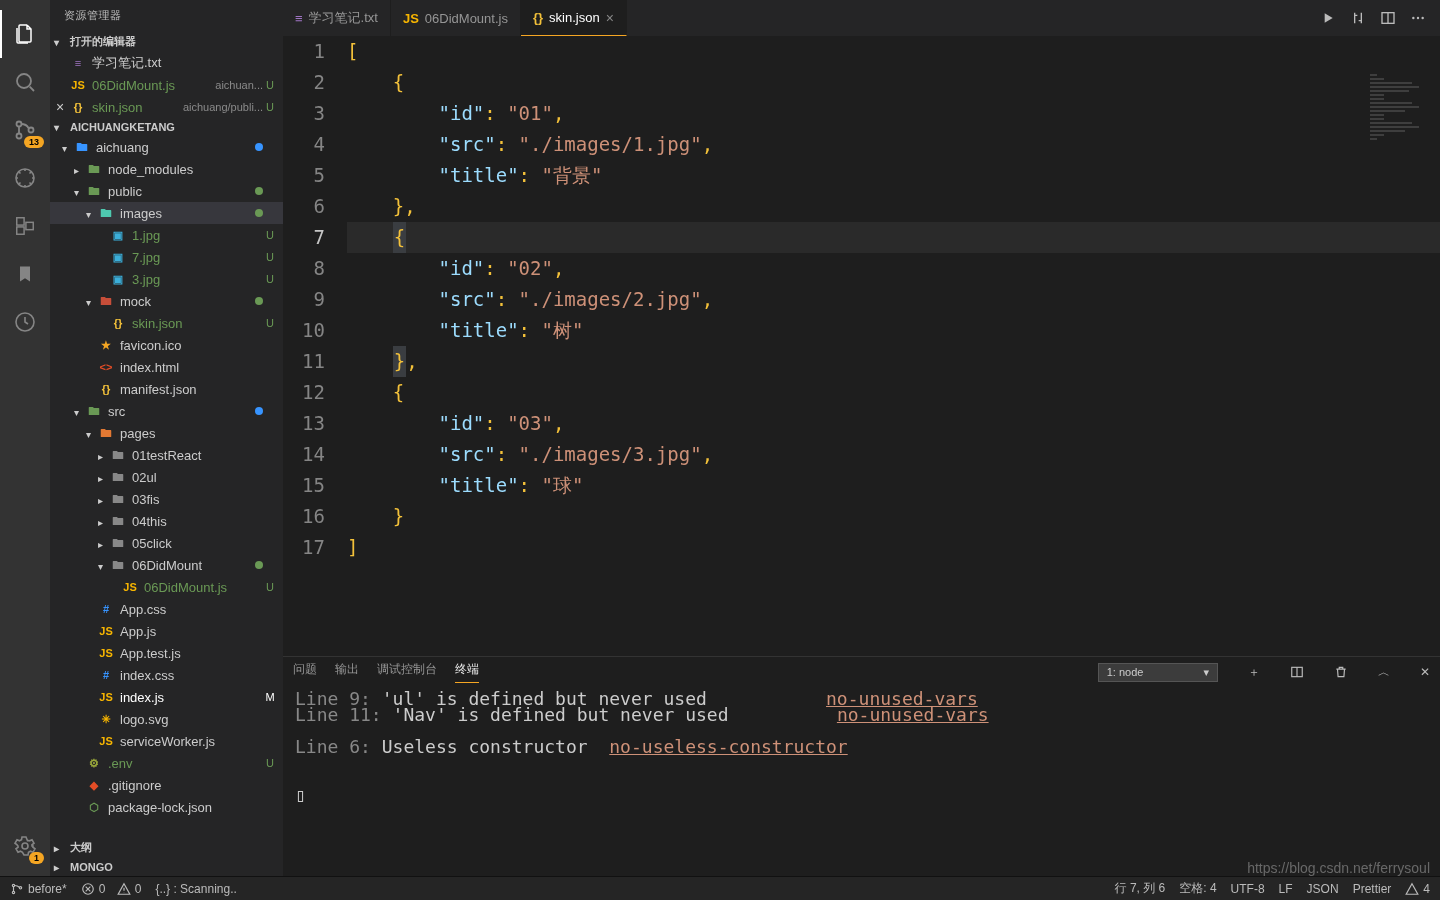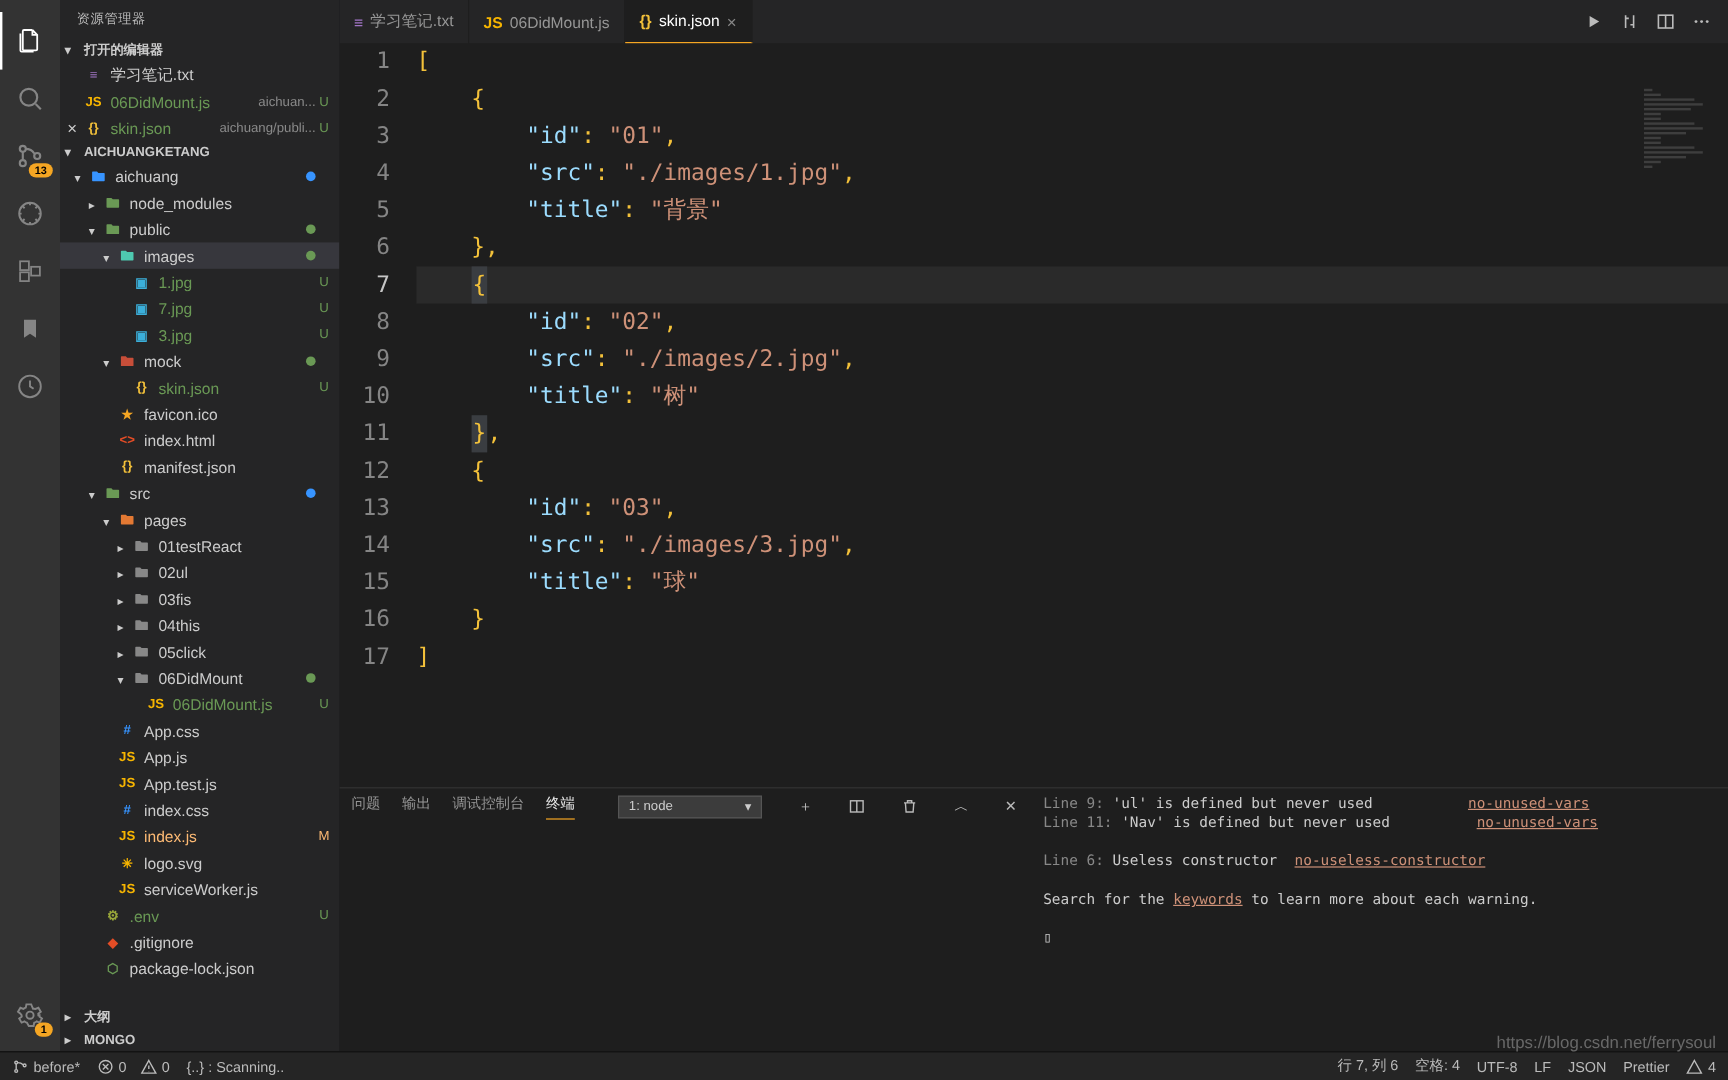--- a/index.html
+++ b/index.html
@@ -23,21 +23,21 @@
 .tree { flex: 0 0 auto; overflow: hidden; }
 .row { display: flex; align-items: center; height: 22px; padding-right: 6px; cursor: pointer; white-space: nowrap; }
 .row.sel { background: #37373d; }
 .row .ind { display: inline-block; }
 .row .ic { width: 16px; height: 16px; margin-right: 6px; flex-shrink: 0; display: inline-flex; align-items: center; justify-content: center; font-size: 11px; }
 .row .lbl { flex: 1; overflow: hidden; text-overflow: ellipsis; }
 .row .hint { color: #8a8a8a; font-size: 11px; margin-left: 4px; overflow: hidden; text-overflow: ellipsis; }
 .row .stat { width: 14px; text-align: center; font-size: 11px; }
 .dot { width: 8px; height: 8px; border-radius: 50%; }
 .u-green { color: #6a9955; }
-.m-blue { color: #fdba74; }
+.m-blue { color: #ffffff; }
 .chev-r::before { content: "▸"; color: #ccc; font-size: 10px; }
 .chev-d::before { content: "▾"; color: #ccc; font-size: 10px; }
 .close-x::before { content: "×"; color: #ccc; font-size: 14px; }
 
 
 .editor-area { flex: 1; display: flex; flex-direction: column; min-width: 0; background: #1e1e1e; }
 .tabbar { display: flex; align-items: center; height: 36px; background: #252526; }
 .tab { display: flex; align-items: center; height: 36px; padding: 0 12px; gap: 6px; font-size: 13px; color: #969696; border-right: 1px solid #1e1e1e; cursor: pointer; }
 .tab.active { background: #1e1e1e; color: #fff; border-bottom: 1px solid #f5a623; }
 .tab .close { color: #888; font-size: 14px; }
@@ -52,27 +52,27 @@
 .line { height: 31px; white-space: pre; }
 .line.hl { background: #2a2a2a; }
 .box { display: inline-block; background: #3a3d41; padding: 0 1px; }
 .pn { color: #f3c13a; }   
 .str { color: #ce9178; }  
 .key { color: #9cdcfe; }  
 .minimap { position: absolute; top: 36px; right: 0; width: 70px; height: 90px; opacity: 0.3; }
 .mm-line { height: 2px; margin: 2px 0; background: #888; }
 
 
-.panel { height: 220px; border-top: 1px solid #333; background: #1e1e1e; display: flex; font-size: 12px; }
+.panel { height: 220px; border-top: 1px solid #333; background: #1e1e1e; display: flex; flex-direction: column; font-size: 12px; }
 .panel-tabs { display: flex; align-items: center; height: 30px; padding: 0 10px; gap: 18px; }
 .ptab { color: #969696; cursor: pointer; font-size: 12px; }
 .ptab.active { color: #e7e7e7; border-bottom: 1px solid #f5a623; padding-bottom: 4px; }
 .panel-tabs .grow { flex: 1; }
 .term-sel { background: #3c3c3c; color: #ccc; padding: 2px 8px; font-size: 11px; border: 1px solid #555; display: flex; align-items: center; gap: 60px; }
-.panel-body { flex: 1; overflow: hidden; padding: 4px 12px; font-family: Menlo, Consolas, monospace; font-size: 12px; line-height: 16px; color: #ccc; }
+.panel-body { flex: 1; overflow: hidden; padding: 4px 12px; font-family: Menlo, Consolas, monospace; font-size: 18px; line-height: 16px; color: #ccc; }
 .warn { color: #ce9178; text-decoration: underline; }
 .path-hl { background: #264f78; color: #fff; padding: 0 2px; }
 .kw { color: #ce9178; text-decoration: underline; }
 .cmnt { color: #6a9955; }
 
 
 .status { height: 24px; background: #252525; display: flex; align-items: center; font-size: 12px; color: #bbb; padding: 0 10px; gap: 14px; border-top: 1px solid #111; }
 .status .grow { flex: 1; }
 .status .item { display: flex; align-items: center; gap: 4px; cursor: pointer; }
 
@@ -596,21 +596,20 @@
             </span>
         <span style="margin-left:12px;color:#bbb;cursor:pointer;">︿</span>
         <span style="margin-left:12px;color:#bbb;cursor:pointer;">✕</span>
       </div>
       <div class="panel-body" id="panel-body">
             <div><span style="color:#888">  Line 9:   </span>'ul' is defined but never used&nbsp;&nbsp;&nbsp;&nbsp;&nbsp;&nbsp;&nbsp;&nbsp;&nbsp;&nbsp;  <span class="warn">no-unused-vars</span></div>
             <div><span style="color:#888">  Line 11:  </span>'Nav' is defined but never used&nbsp;&nbsp;&nbsp;&nbsp;&nbsp;&nbsp;&nbsp;&nbsp;&nbsp;  <span class="warn">no-unused-vars</span></div>
             <div>&nbsp;</div>
             <div><span style="color:#888">  Line 6:  </span>Useless constructor&nbsp;&nbsp;<span class="warn">no-useless-constructor</span></div>
             <div>&nbsp;</div>
-            <div>Search for the <span class="kw">keywords</span> to learn more about each warning.</div>
             <div>&nbsp;</div>
             <div>▯</div>
           </div>
     </div>
   </div>
 
 </div>
 
 <div class="status">
   <span class="item">

